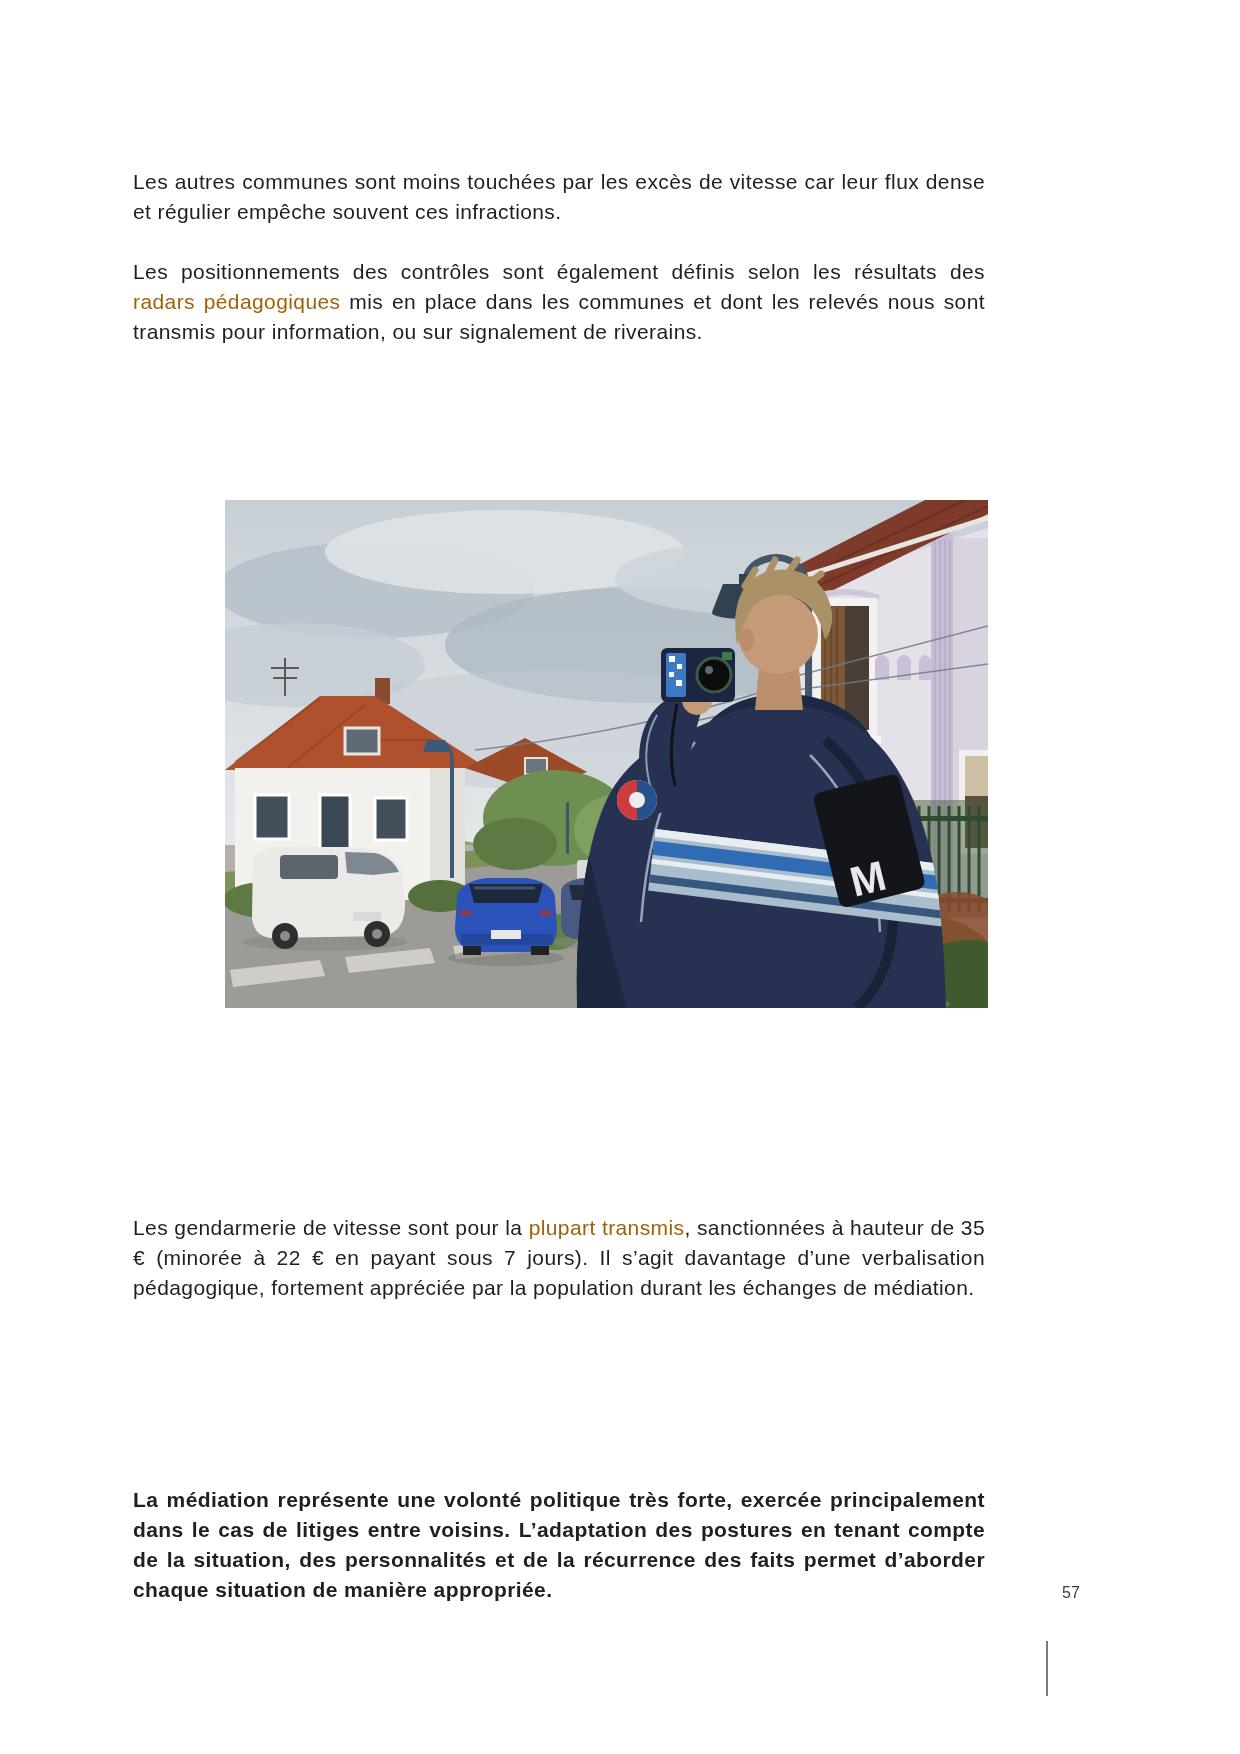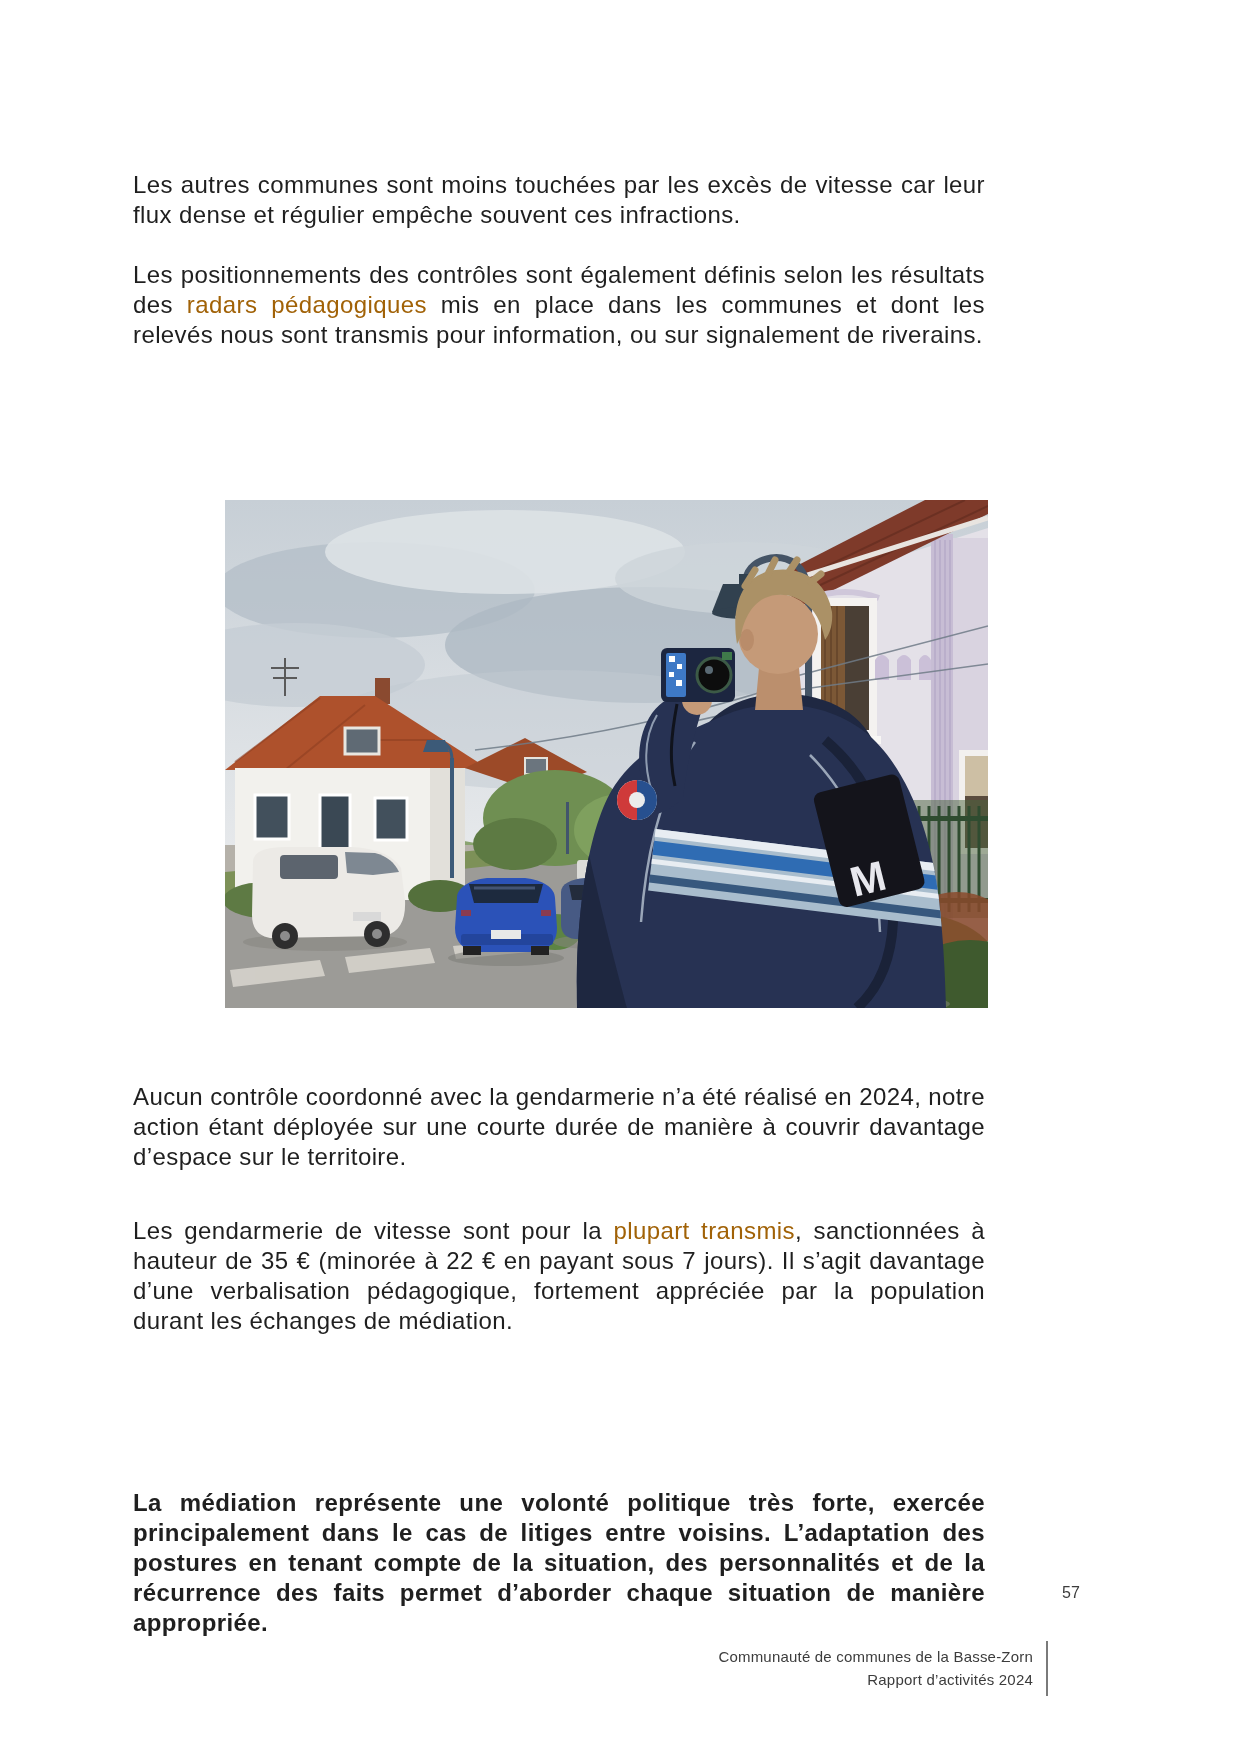--- a/index.html
+++ b/index.html
@@ -3,21 +3,21 @@
 <meta charset="utf-8">
 <style>
   html,body { margin:0; padding:0; background:#ffffff; }
   .page {
     position:relative; width:1240px; height:1754px; margin:0 auto;
     background:#ffffff; overflow:hidden;
     font-family:"Liberation Sans", sans-serif; color:#1f1f1f;
   }
   .para {
     position:absolute; left:133px; width:852px;
-    text-align:justify; font-size:24px; line-height:30px;
+    text-align:justify; font-size:21px; line-height:30px;
     letter-spacing:0.4px; color:#1f1f1f;
   }
   .link { color:#a16207; cursor:pointer; }
   .heading {
     position:absolute; left:150px; top:1360px;
     font-size:29px; color:#95c75f; letter-spacing:0.5px;
   }
   .heading .num { display:inline-block; width:112px; }
   .photo-wrap {
     position:absolute; left:225px; top:500px; width:763px; height:508px;
@@ -268,27 +268,22 @@
           <rect x="452" y="164" width="5" height="5" fill="#ffffff"></rect>
           <rect x="444" y="172" width="5" height="5" fill="#ffffff"></rect>
           <rect x="451" y="180" width="6" height="6" fill="#ffffff"></rect>
           <rect x="497" y="152" width="10" height="8" fill="#3f7a4a"></rect>
         </g>
         <path d="M452,204 C446,236 444,260 450,286" stroke="#10131c" stroke-width="3" fill="none"></path>
       </g>
     </svg>
   </div>
 
-  <p class="para" style="top:1058px;">Aucun contrôle coordonné avec la gendarmerie n’a été réalisé en 2024, notre action étant déployée sur une courte durée de manière à couvrir davantage d’espace sur le territoire.</p>
 
   <p class="para" style="top:1192px;"><span>Les gendarmerie de vitesse sont pour la </span><span class="link">plupart transmis</span><span>, sanctionnées à hauteur de 35 € (minorée à 22 € en payant sous 7 jours). Il s’agit davantage d’une verbalisation pédagogique, fortement appréciée par la population durant les échanges de médiation.</span></p>
 
 
   <p class="para" style="top:1464px;font-weight:bold;">La médiation représente une volonté politique très forte, exercée principalement dans le cas de litiges entre voisins. L’adaptation des postures en tenant compte de la situation, des personnalités et de la récurrence des faits permet d’aborder chaque situation de manière appropriée.</p>
 
-  <div class="footer-text">
-    <div>Communauté de communes de la Basse-Zorn</div>
-    <div>Rapport d’activités 2024</div>
-  </div>
   <div class="footer-bar"></div>
   <div class="page-number">57</div>
 
 </div>
 
 </body></html>

